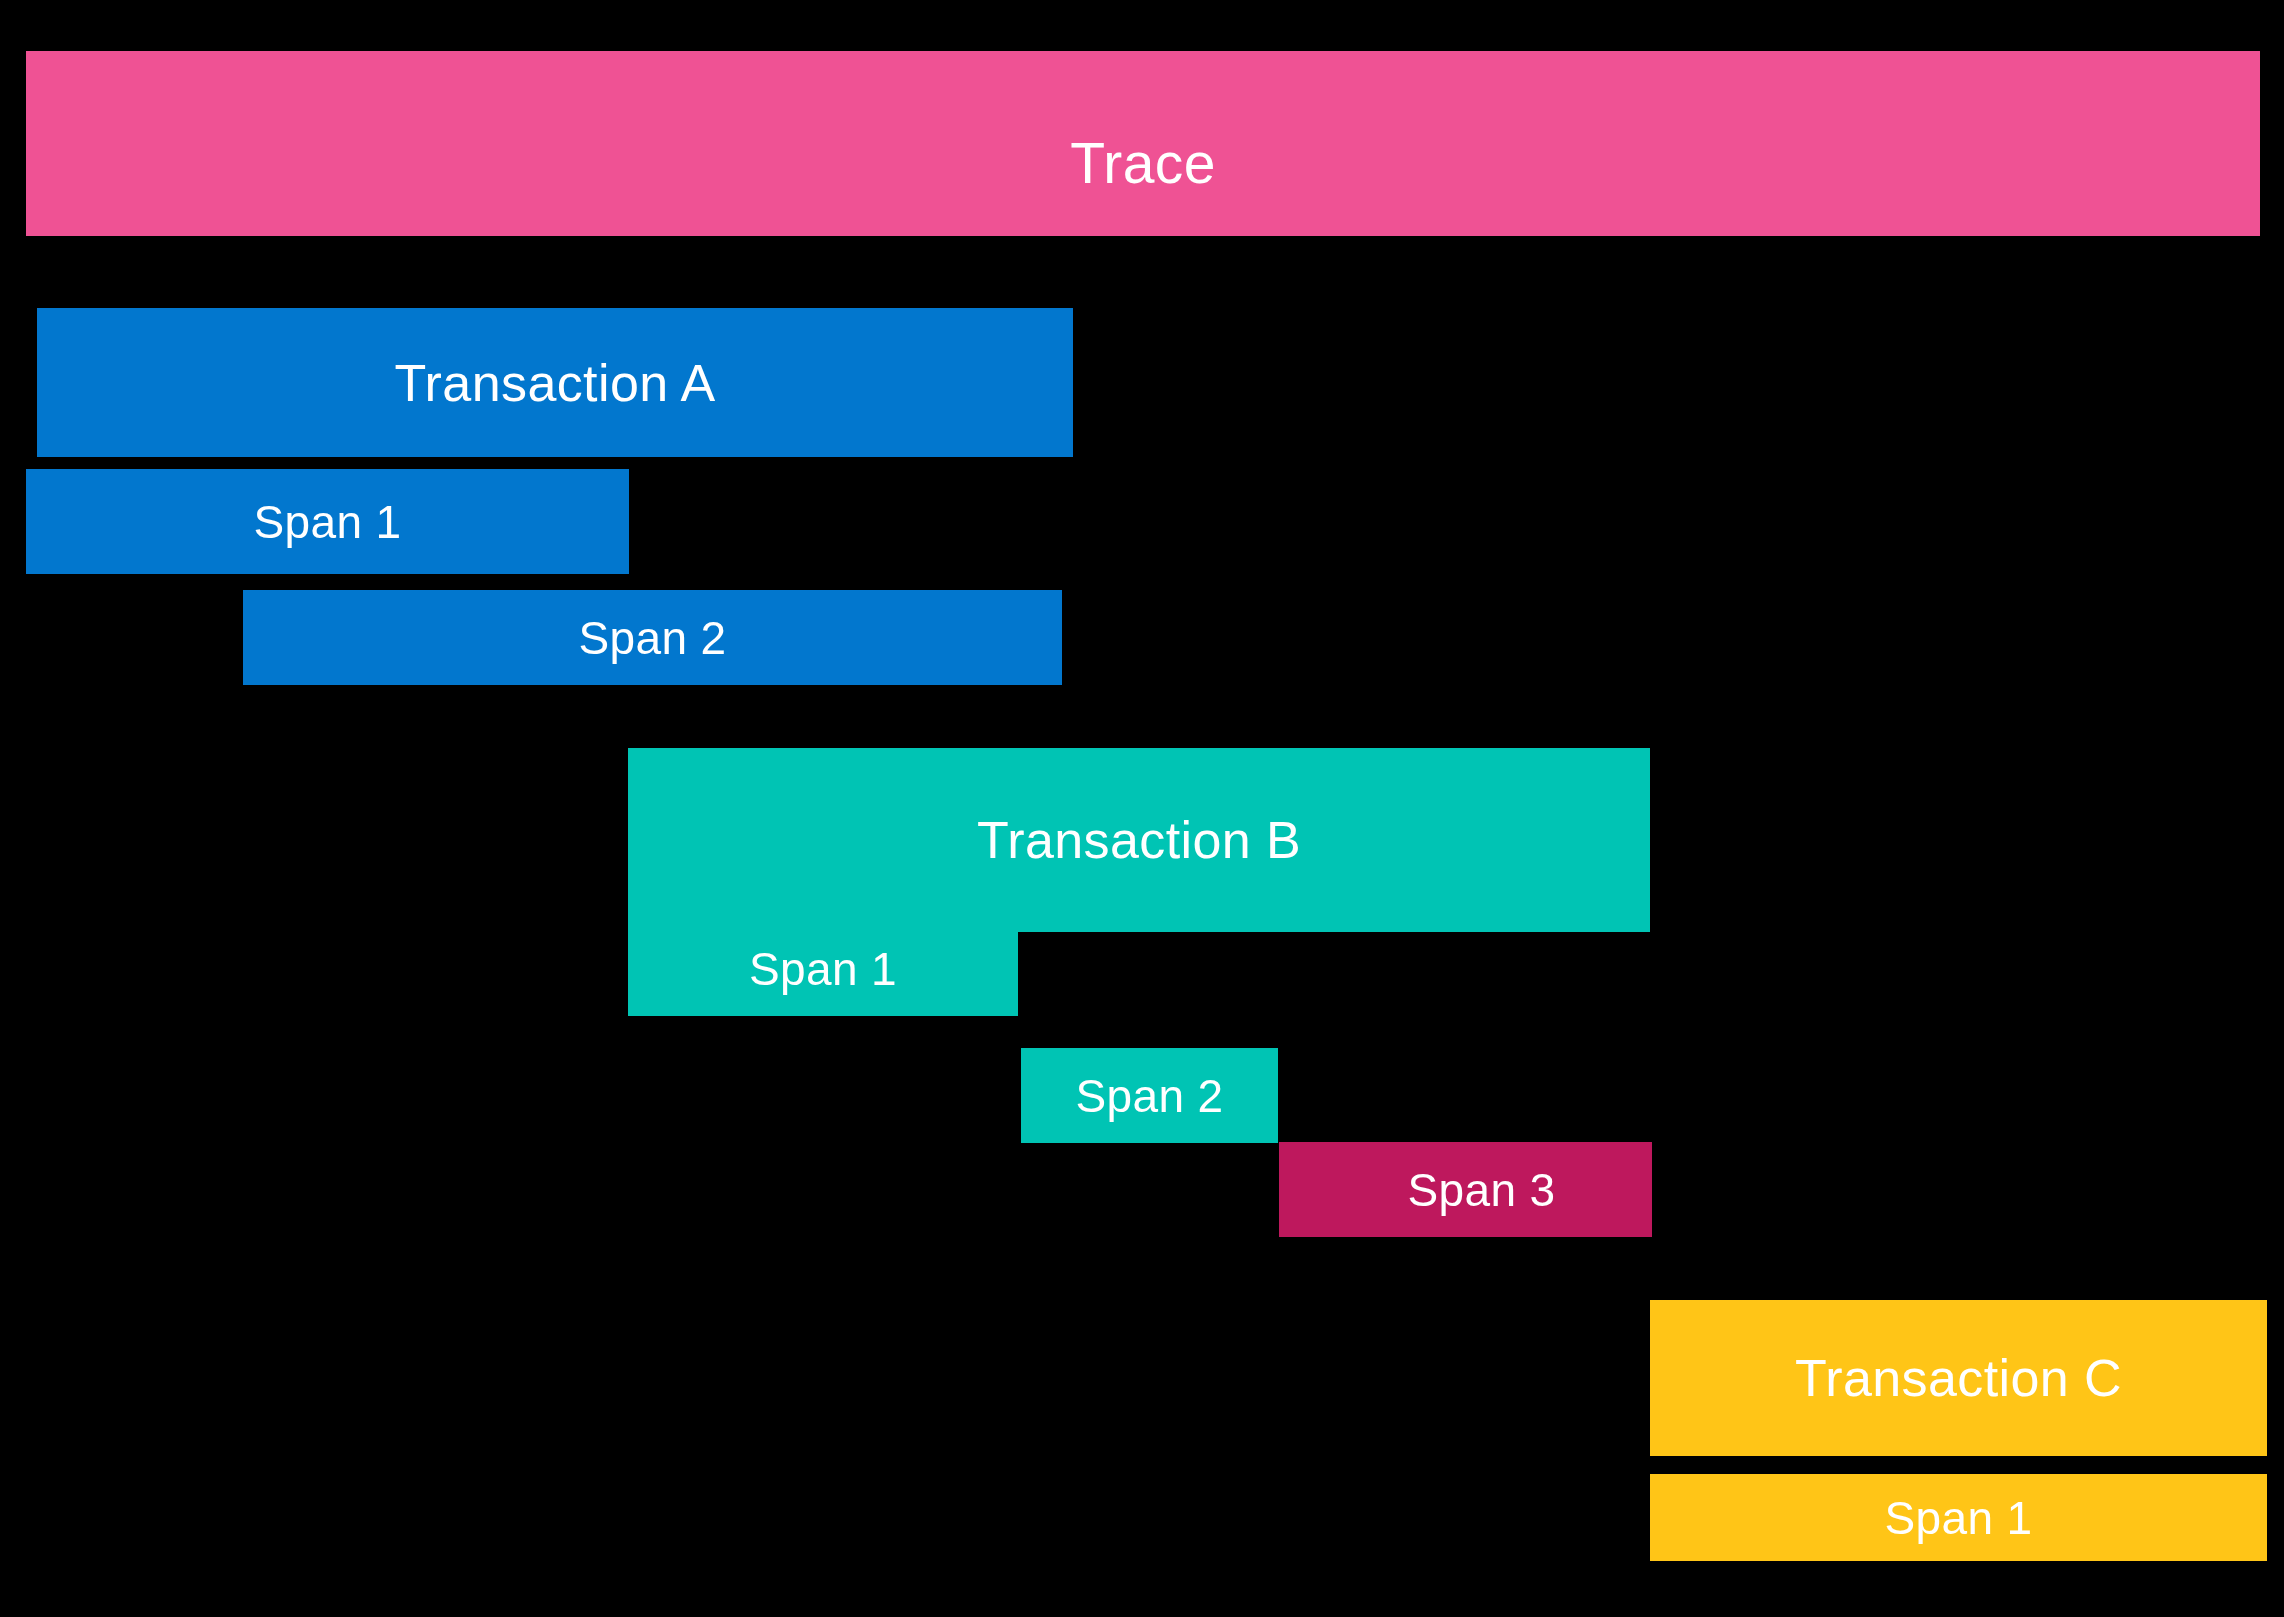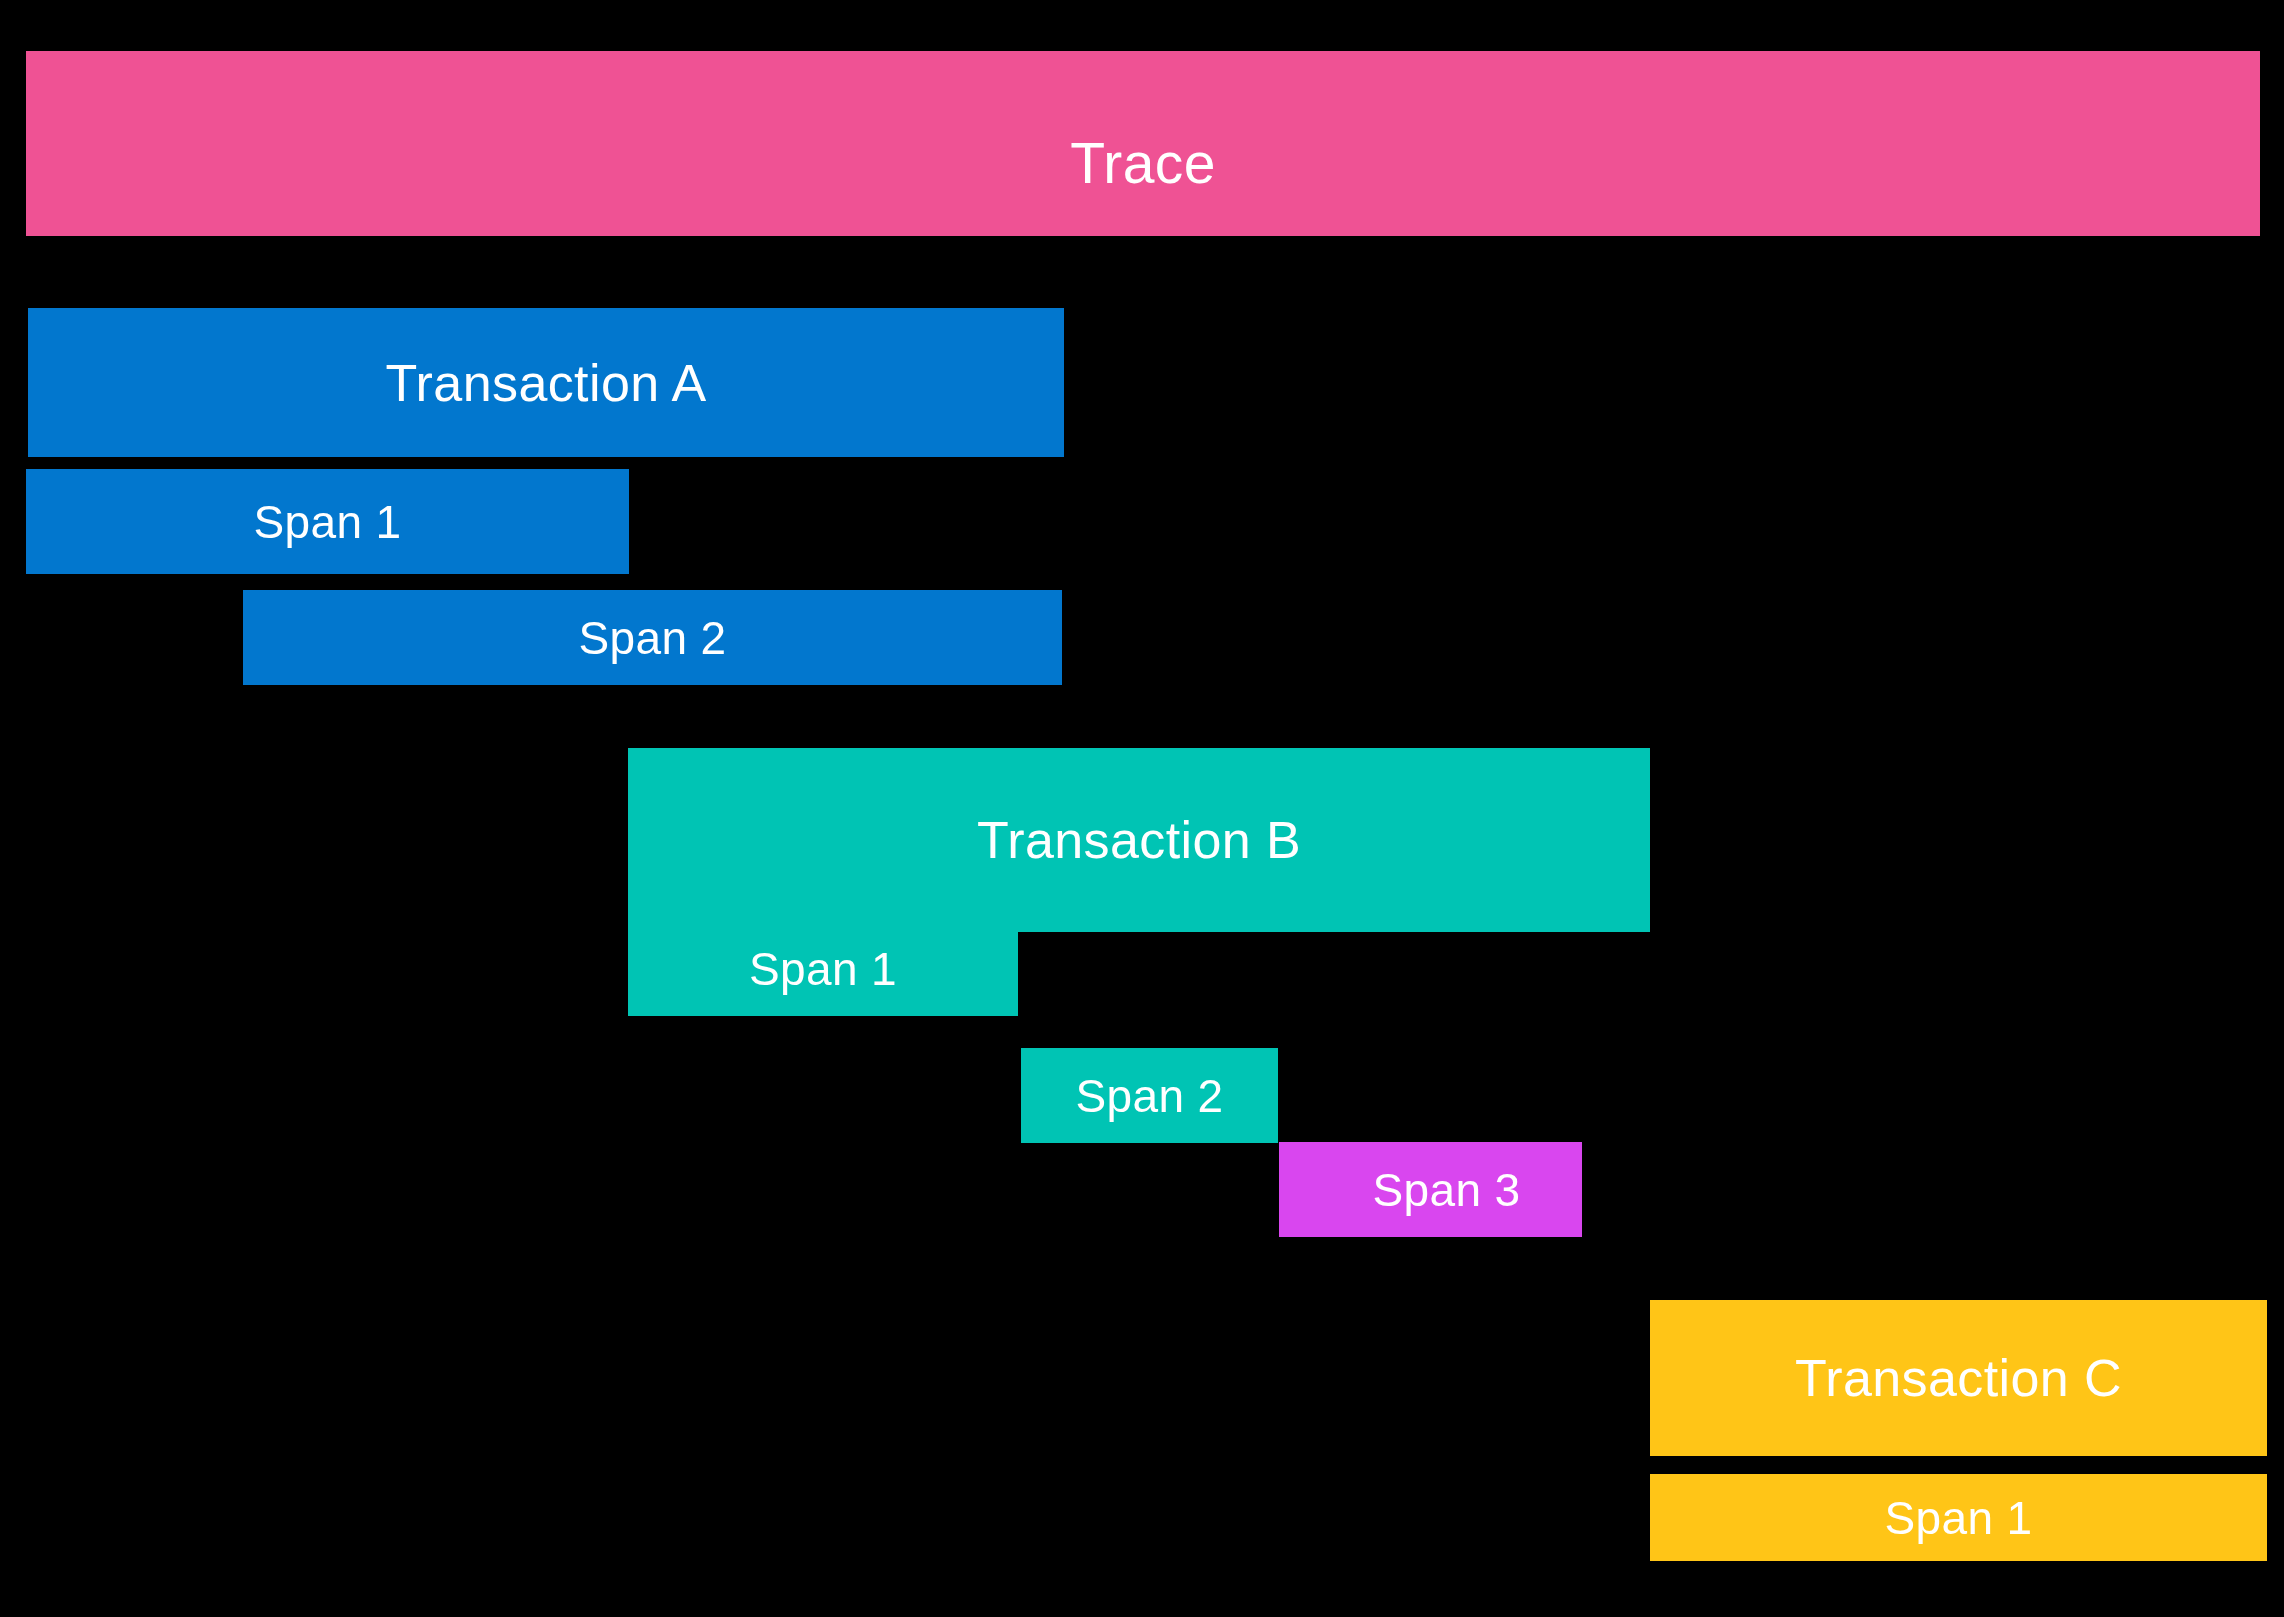--- a/index.html
+++ b/index.html
@@ -33,21 +33,21 @@
   
   #trace-bar {
     left: 26px;  top: 51px;
     width: 2234px; height: 185px;
     background: #ef5294;
   }
   #trace-bar .bar-label { font-size: 57px; margin-top: 40px; }
 
   
   #txn-a-bar {
-    left: 28px;  top: 308px;
+    left: 37px;  top: 308px;
     width: 1036px; height: 149px;
     background: #0277ce;
   }
   #txn-a-bar .bar-label { font-size: 52px; }
 
   #txn-a-span-1 {
     left: 26px;  top: 469px;
     width: 603px; height: 105px;
     background: #0277ce;
   }
@@ -77,22 +77,22 @@
 
   #txn-b-span-2 {
     left: 1021px; top: 1048px;
     width: 257px; height: 95px;
     background: #00c4b4;
   }
   #txn-b-span-2 .bar-label { font-size: 46px; }
 
   #txn-b-span-3 {
     left: 1279px; top: 1142px;
-    width: 303px; height: 95px;
-    background: #d946ef;
+    width: 373px; height: 95px;
+    background: #be185d;
     padding-left: 32px;
   }
   #txn-b-span-3 .bar-label { font-size: 46px; }
 
   
   #txn-c-bar {
     left: 1650px; top: 1300px;
     width: 617px; height: 156px;
     background: #ffc517;
   }

